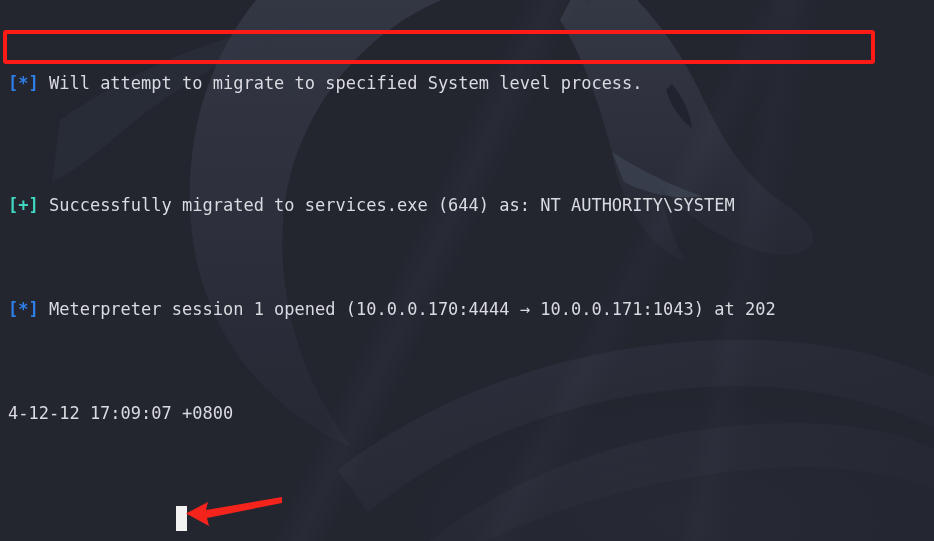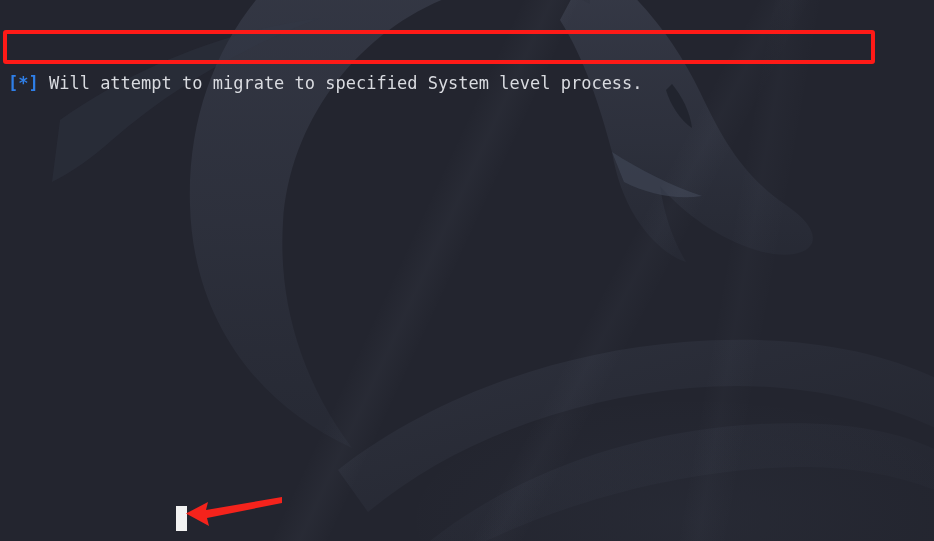--- a/index.html
+++ b/index.html
@@ -135,22 +135,25 @@
                C92,158 72,172 52,182 Z" fill="#353a47" opacity="0.35"></path>
     </svg>
   </div>
   <div id="smoke"></div>
 
   <div id="screen">
 
     <div class="row first"><span class="c-blue">[*]</span><span class="c-dim"> Will attempt to migrate to specified System level process.</span></div>
 
 
+    <div class="row"><span class="c-green">[+]</span><span class="c-dim"> Successfully migrated to services.exe (644) as: NT AUTHORITY\SYSTEM</span></div>
 
+    <div class="row"><span class="c-blue">[*]</span><span class="c-dim"> Meterpreter session 1 opened (10.0.0.170:4444 → 10.0.0.171:1043) at 202</span></div>
 
+    <div class="row"><span class="c-dim">4-12-12 17:09:07 +0800</span></div>
 
     
 
     
 
     
 
     
 
     

